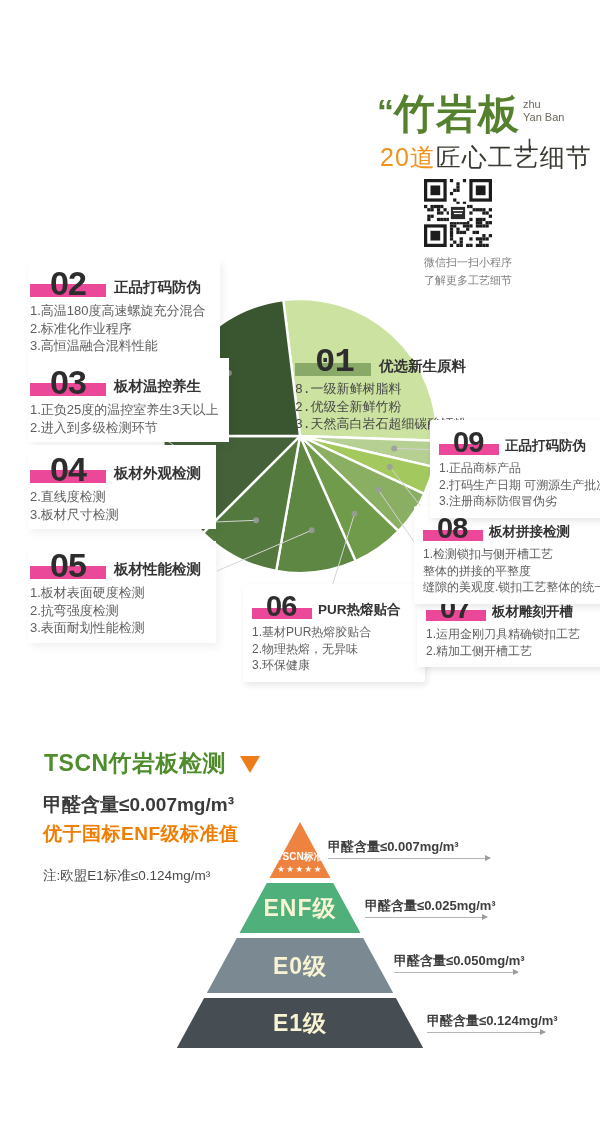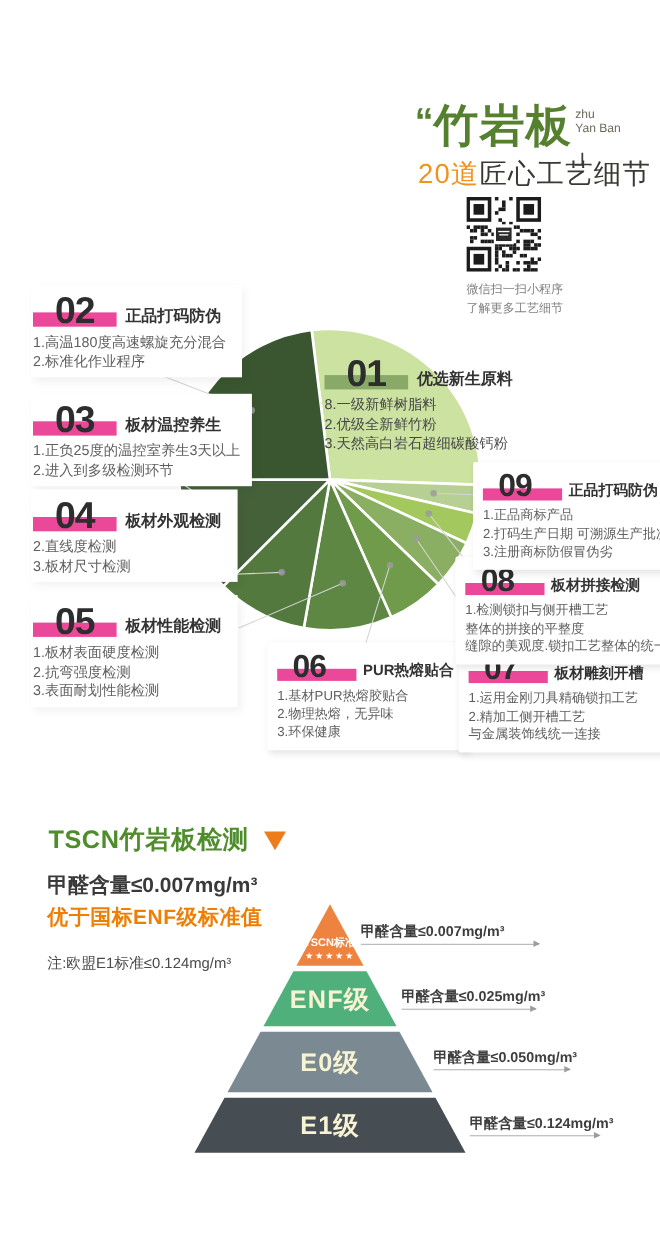--- a/index.html
+++ b/index.html
@@ -23,25 +23,25 @@
   .item{position:absolute;}
   .item.card{background:#fff;box-shadow:2px 3px 7px rgba(0,0,0,0.10);border-radius:2px;padding:5px 9px 8px 9px;}
   .item.soft{background:#fff;box-shadow:3px 4px 8px rgba(0,0,0,0.06);padding:2px 4px 6px 2px;}
   .num-row{display:flex;align-items:flex-end;height:36px;}
   .num-bar{position:relative;width:76px;height:13px;background:#ec4899;flex:0 0 auto;}
   .num{position:absolute;left:20px;bottom:-2px;font-size:34px;line-height:0.95;font-weight:900;color:#2d2d2d;letter-spacing:-1px;}
   .item-title{margin-left:8px;font-size:14.5px;font-weight:800;color:#333;white-space:nowrap;padding-bottom:0px;}
   .item-lines{margin-top:5px;}
   .line{font-size:13px;color:#5f5f5f;line-height:17.5px;white-space:nowrap;}
   .item.sm .num-row{height:30px;}
-  .item.sm .num-bar{width:72px;height:11px;}
+  .item.sm .num-bar{width:60px;height:11px;}
   .item.sm .num{left:14px;font-size:29px;}
   .item.sm .item-title{font-size:13.5px;margin-left:6px;}
   .item.sm .line{font-size:12px;line-height:16.5px;}
-  .p01{left:295px;top:318px;width:170px;}
+  .p01{left:295px;top:340px;width:170px;font-family:Liberation Mono, monospace;}
   .p02{left:28px;top:259px;width:186px;}
   .p03{left:28px;top:358px;width:195px;}
   .p04{left:28px;top:445px;width:182px;}
   .p05{left:28px;top:541px;width:182px;}
   .p06{left:243px;top:584px;width:164px;}
   .p07{left:417px;top:586px;width:172px;}
   .p08{left:414px;top:506px;width:176px;}
   .p09{left:430px;top:420px;width:160px;}
 
   
@@ -254,20 +254,21 @@
   <div class="item soft p02">
     <div class="num-row">
       <div class="num-bar">
         <span class="num">02</span>
       </div>
       <span class="item-title">正品打码防伪</span>
     </div>
     <div class="item-lines">
       <div class="line">1.高温180度高速螺旋充分混合</div>
       <div class="line">2.标准化作业程序</div>
+      <div class="line">3.高恒温融合混料性能</div>
     </div>
   </div>
 
   <div class="item soft p03">
     <div class="num-row">
       <div class="num-bar">
         <span class="num">03</span>
       </div>
       <span class="item-title">板材温控养生</span>
     </div>
@@ -321,21 +322,20 @@
   <div class="item card sm p07">
     <div class="num-row">
       <div class="num-bar">
         <span class="num">07</span>
       </div>
       <span class="item-title">板材雕刻开槽</span>
     </div>
     <div class="item-lines">
       <div class="line">1.运用金刚刀具精确锁扣工艺</div>
       <div class="line">2.精加工侧开槽工艺</div>
-      <div class="line">与金属装饰线统一连接</div>
     </div>
   </div>
 
   <div class="item card sm p08">
     <div class="num-row">
       <div class="num-bar">
         <span class="num">08</span>
       </div>
       <span class="item-title">板材拼接检测</span>
     </div>

